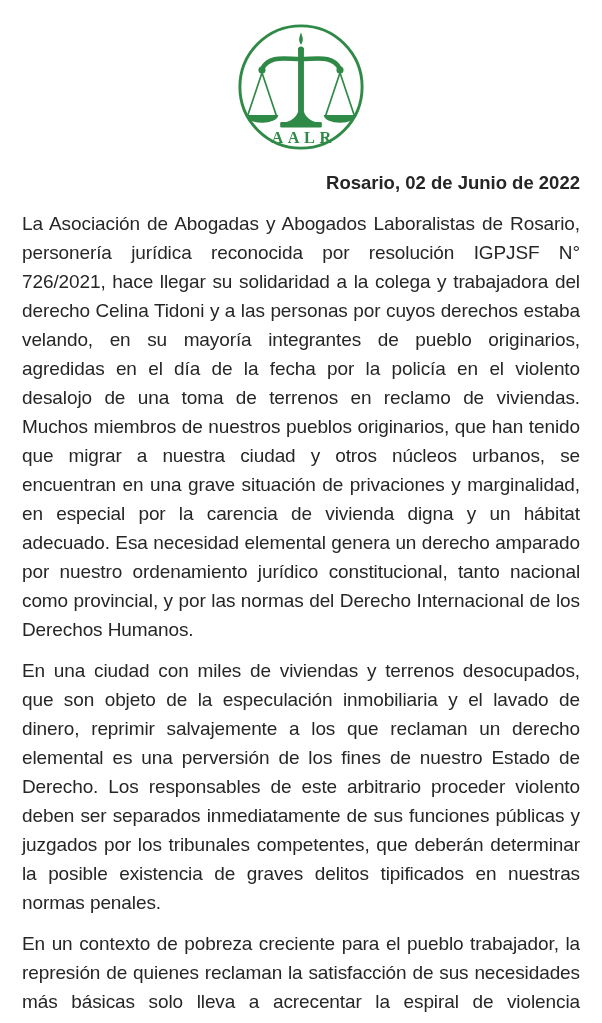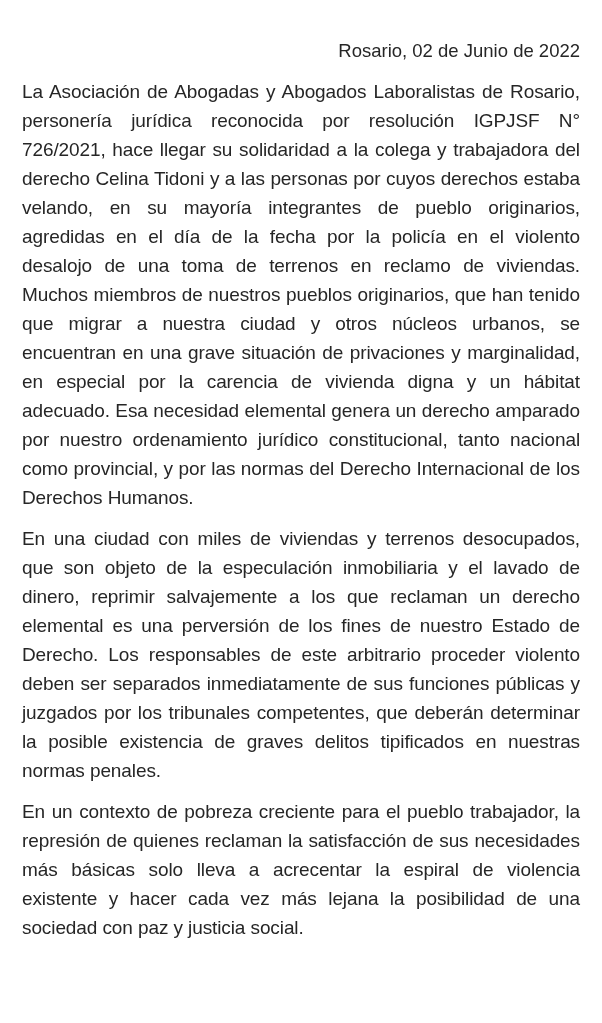--- a/index.html
+++ b/index.html
@@ -25,34 +25,62 @@
   .logo-wrap svg {
     display: block;
     width: 130px;
     height: 130px;
   }
   .date {
     margin: 16px 0 0 0;
     text-align: right;
     font-size: 18.5px;
     line-height: 29px;
+    font-weight: bold;
   }
   .para {
     margin: 12px 0 0 0;
     text-align: justify;
     font-size: 19px;
     line-height: 29px;
     letter-spacing: -0.1px;
   }
 </style>
 </head>
 <body>
 
 <div class="page">
 
+  <div class="logo-wrap">
+    <svg viewBox="0 0 200 200" xmlns="http://www.w3.org/2000/svg" aria-hidden="true">
+
+      <circle cx="100" cy="100" r="94" fill="none" stroke="#2e8a46" stroke-width="4.5"></circle>
+
+      <path d="M100,16 C103,24 104.5,28 100,35 C95.5,28 97,24 100,16 Z" fill="#2e8a46"></path>
+      <circle cx="100" cy="42" r="4.5" fill="#2e8a46"></circle>
+
+      <rect x="95.5" y="40" width="9" height="104" fill="#2e8a46"></rect>
+
+      <path d="M40,72 C52,50 76,57 100,57 C124,57 148,50 160,72" fill="none" stroke="#2e8a46" stroke-width="7" stroke-linecap="round"></path>
+      <circle cx="40" cy="74" r="5.5" fill="#2e8a46"></circle>
+      <circle cx="160" cy="74" r="5.5" fill="#2e8a46"></circle>
+
+      <path d="M40,78 L18,144 M40,78 L62,144" fill="none" stroke="#2e8a46" stroke-width="2.6"></path>
+
+      <path d="M160,78 L138,144 M160,78 L182,144" fill="none" stroke="#2e8a46" stroke-width="2.6"></path>
+
+      <path d="M15,143 A25,12 0 0 0 65,143 Z" fill="#2e8a46"></path>
+      <path d="M135,143 A25,12 0 0 0 185,143 Z" fill="#2e8a46"></path>
+
+      <path d="M95.5,138 C92,148 84,152 74,155 L126,155 C116,152 108,148 104.5,138 Z" fill="#2e8a46"></path>
+      <rect x="68" y="154" width="64" height="8.5" rx="2" fill="#2e8a46"></rect>
+
+      <text x="104" y="186" text-anchor="middle" fill="#2e8a46" font-family="Liberation Serif, serif" font-size="25" font-weight="bold" letter-spacing="7">AALR</text>
+    </svg>
+  </div>
 
   <p class="date">Rosario, 02 de Junio de 2022</p>
 
   <p class="para">La Asociación de Abogadas y Abogados Laboralistas de Rosario, personería jurídica reconocida por resolución IGPJSF N° 726/2021, hace llegar su solidaridad a la colega y trabajadora del derecho Celina Tidoni y a las personas por cuyos derechos estaba velando, en su mayoría integrantes de pueblo originarios, agredidas en el día de la fecha por la policía en el violento desalojo de una toma de terrenos en reclamo de viviendas. Muchos miembros de nuestros pueblos originarios, que han tenido que migrar a nuestra ciudad y otros núcleos urbanos, se encuentran en una grave situación de privaciones y marginalidad, en especial por la carencia de vivienda digna y un hábitat adecuado. Esa necesidad elemental genera un derecho amparado por nuestro ordenamiento jurídico constitucional, tanto nacional como provincial, y por las normas del Derecho Internacional de los Derechos Humanos.</p>
 
   <p class="para">En una ciudad con miles de viviendas y terrenos desocupados, que son objeto de la especulación inmobiliaria y el lavado de dinero, reprimir salvajemente a los que reclaman un derecho elemental es una perversión de los fines de nuestro Estado de Derecho. Los responsables de este arbitrario proceder violento deben ser separados inmediatamente de sus funciones públicas y juzgados por los tribunales competentes, que deberán determinar la posible existencia de graves delitos tipificados en nuestras normas penales.</p>
 
   <p class="para">En un contexto de pobreza creciente para el pueblo trabajador, la represión de quienes reclaman la satisfacción de sus necesidades más básicas solo lleva a acrecentar la espiral de violencia existente y hacer cada vez más lejana la posibilidad de una sociedad con paz y justicia social.</p>
 
 </div>

